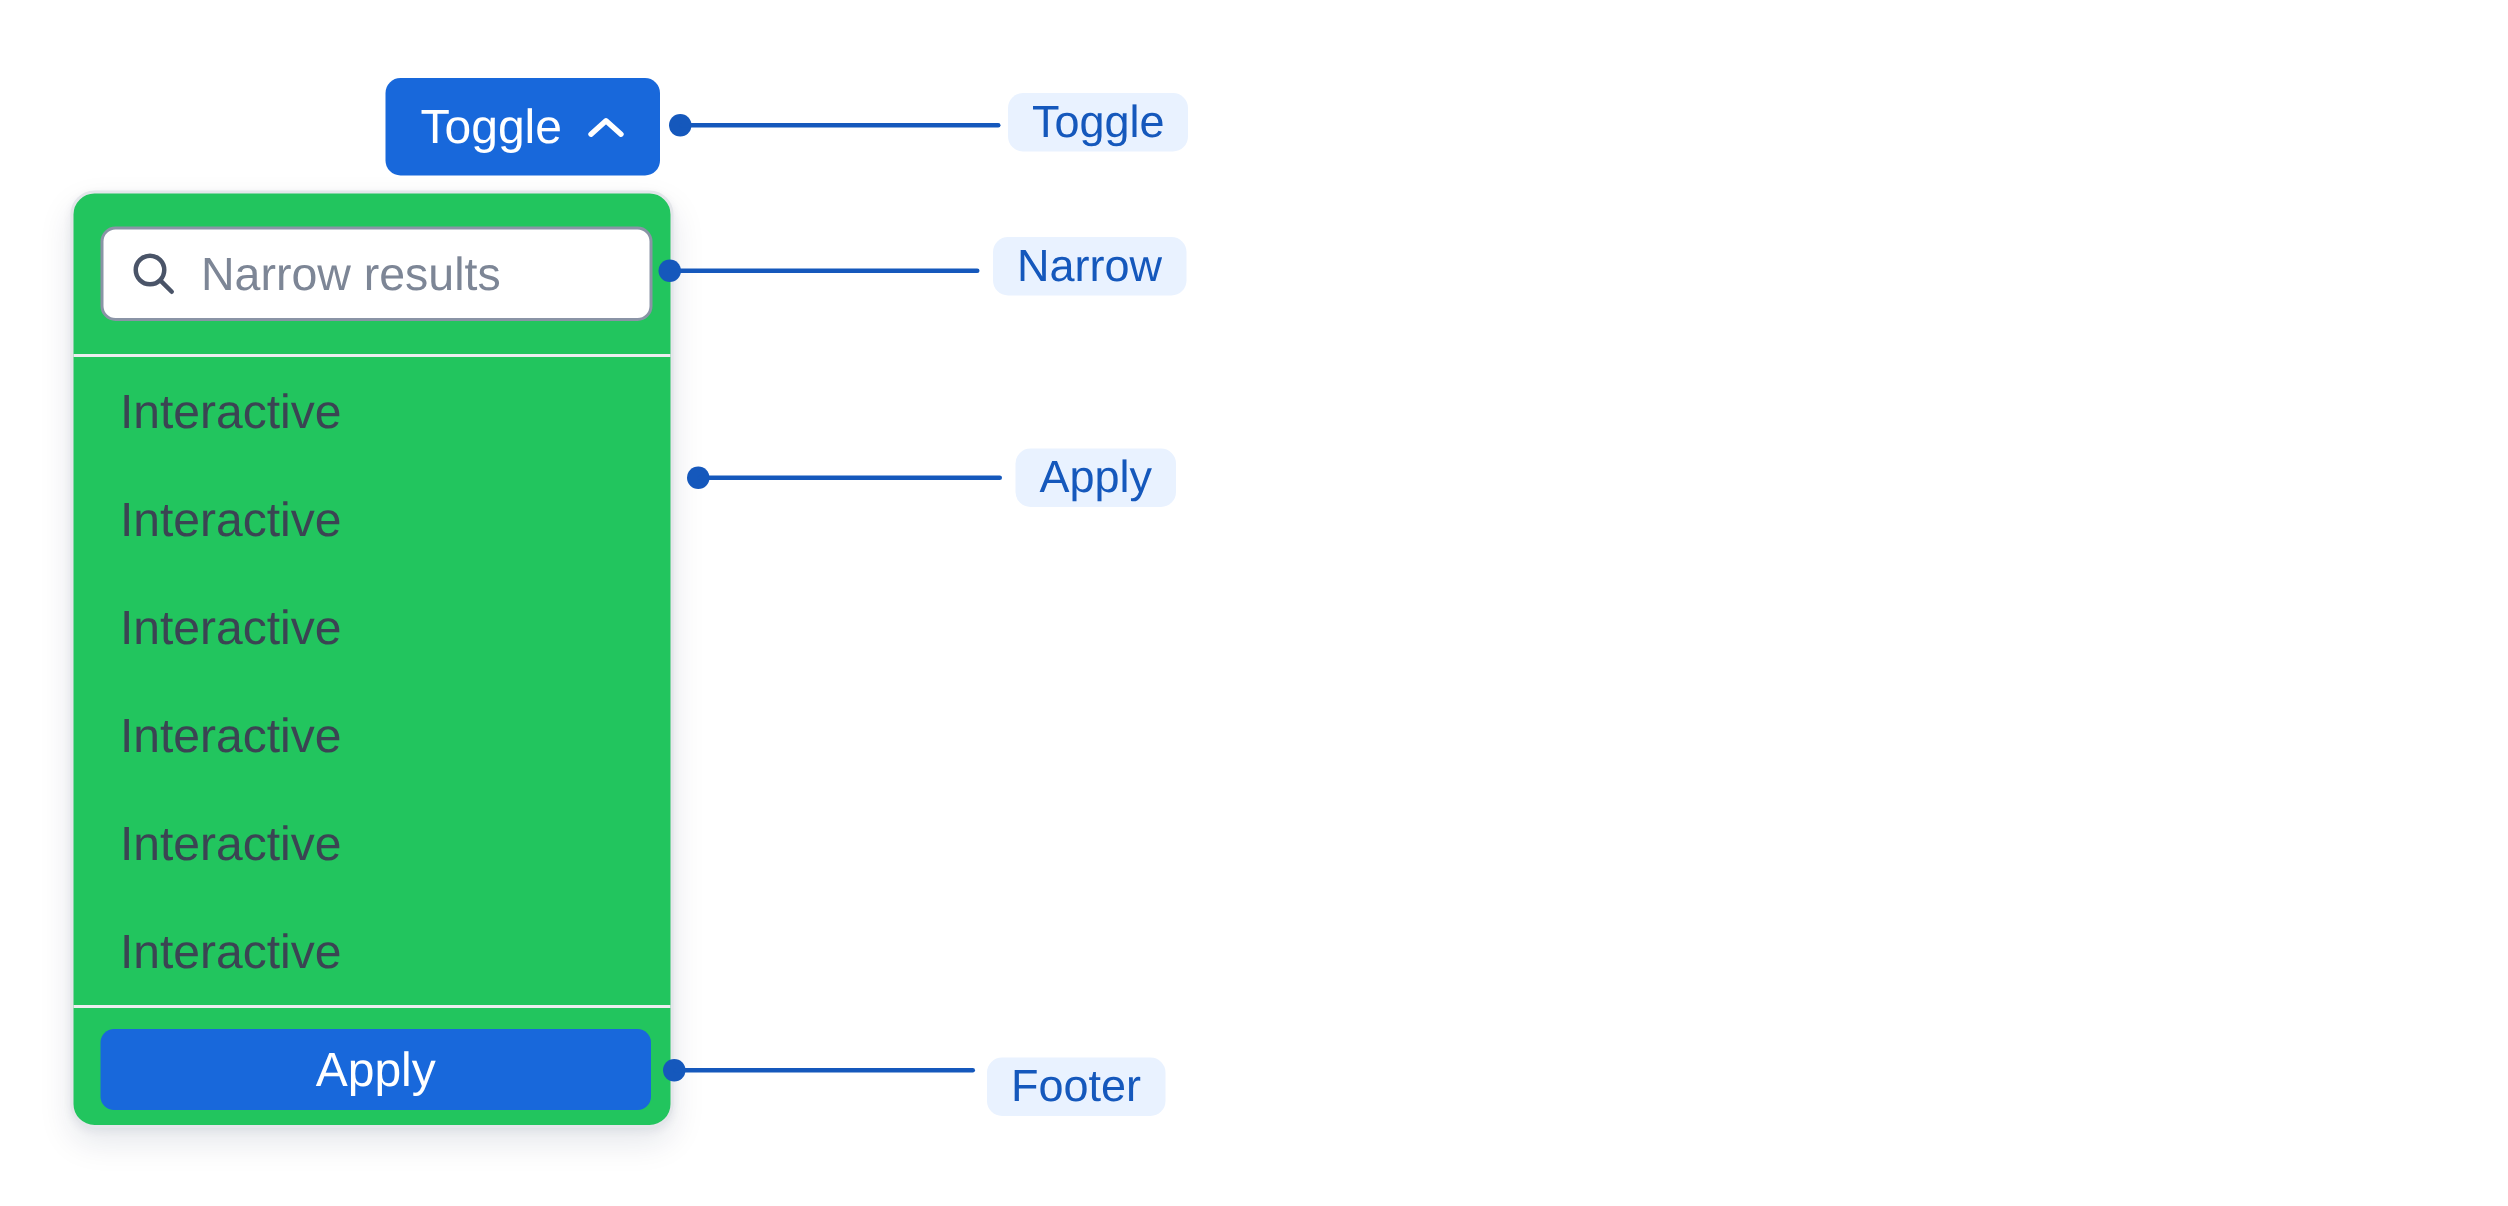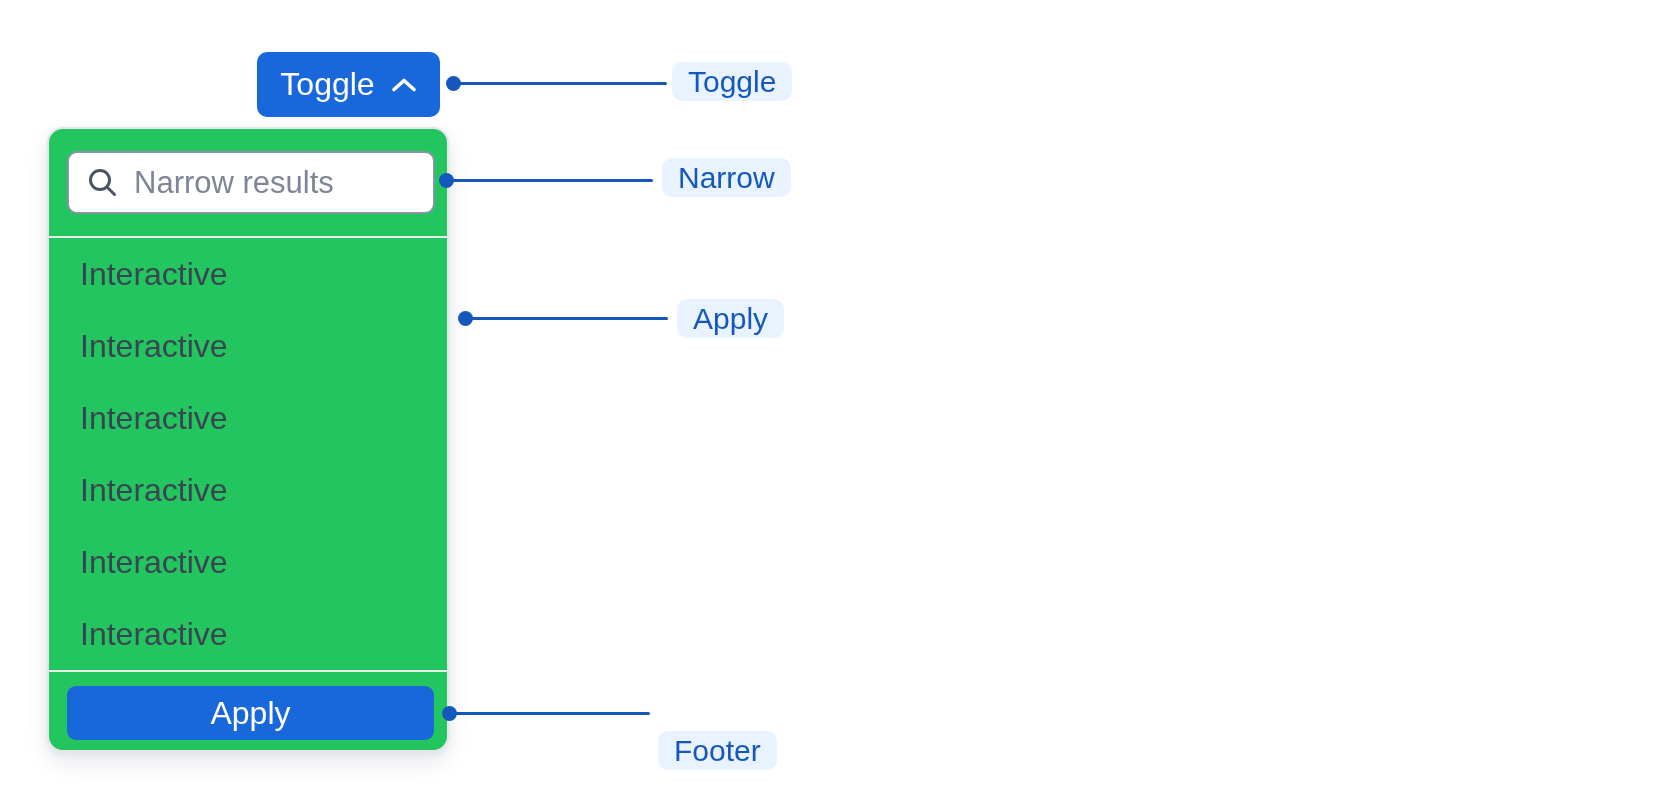--- a/index.html
+++ b/index.html
@@ -133,13 +133,13 @@
 <div class="abs conn-dot" style="left:439px; top:173px;"></div>
 <div class="abs conn-line" style="left:446px; top:179px; width:207px;"></div>
 <div class="abs ann-pill" style="left:662px; top:158px;">Narrow</div>
 
 <div class="abs conn-dot" style="left:458px; top:311px;"></div>
 <div class="abs conn-line" style="left:465px; top:317px; width:203px;"></div>
 <div class="abs ann-pill" style="left:677px; top:299px;">Apply</div>
 
 <div class="abs conn-dot" style="left:442px; top:706px;"></div>
 <div class="abs conn-line" style="left:449px; top:712px; width:201px;"></div>
-<div class="abs ann-pill" style="left:658px; top:731px;">Footer</div>
+<div class="abs ann-pill" style="left:658px; top:705px;">Footer</div>
 
 </body></html>

